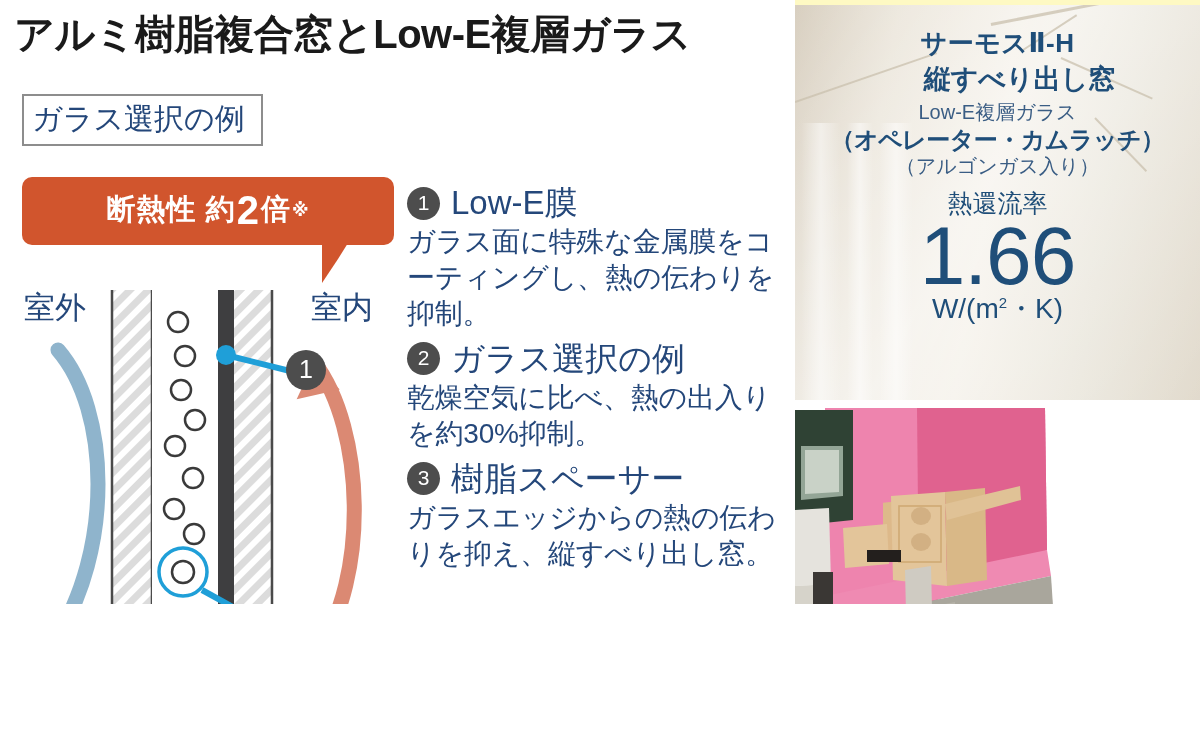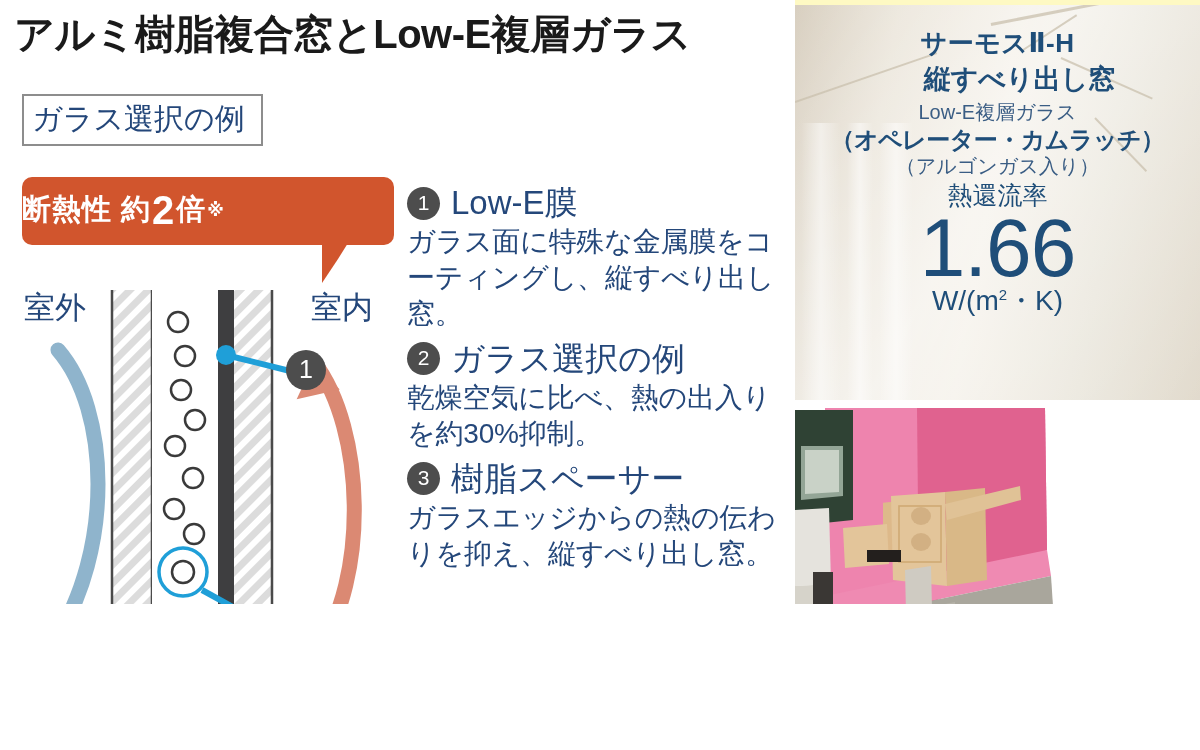--- a/index.html
+++ b/index.html
@@ -55,21 +55,21 @@
     left: 22px; top: 177px;
     width: 372px; height: 68px;
     background: #d1552d;
     border-radius: 10px;
   }
   #callout-2x-text {
     position: absolute;
     inset: 0;
     display: flex;
     align-items: center;
-    justify-content: flex-start;
+    justify-content: center;
     color: #ffffff;
     font-size: 29px;
     font-weight: bold;
     letter-spacing: 1px;
     padding-bottom: 2px;
   }
   #callout-2x-text .big-num {
     font-size: 40px;
     line-height: 1;
     padding: 0 1px;
@@ -247,21 +247,21 @@
     color: #3a5d84;
   }
   #spec-glass2 {
     font-size: 20px;
     line-height: 1.2;
     color: #3a5d84;
   }
   #spec-metric-label {
     font-size: 25px;
     line-height: 1.1;
-    margin-top: 4px;
+    margin-top: 12px;
     color: #1f4e79;
   }
   #spec-metric-value {
     font-size: 82px;
     line-height: 0.96;
     color: #1f4e79;
     letter-spacing: -1px;
     text-align: center;
   }
   #spec-metric-unit {
@@ -383,21 +383,21 @@
     <div class="num-bubble" id="bubble-2">2</div>
     <div class="num-bubble" id="bubble-3">3</div>
 
     <div id="feature-list">
 
       <div class="feature">
         <div class="feature-head">
           <div class="feature-num">1</div>
           <div class="feature-title">Low-E膜</div>
         </div>
-        <div class="feature-body">ガラス面に特殊な金属膜をコーティングし、縦すべり出し窓。</div>
+        <div class="feature-body">ガラス面に特殊な金属膜をコーティングし、熱の伝わりを抑制。</div>
       </div>
 
       <div class="feature">
         <div class="feature-head">
           <div class="feature-num">2</div>
           <div class="feature-title">ガラス選択の例</div>
         </div>
         <div class="feature-body">乾燥空気に比べ、熱の出入りを約30%抑制。</div>
       </div>
 

